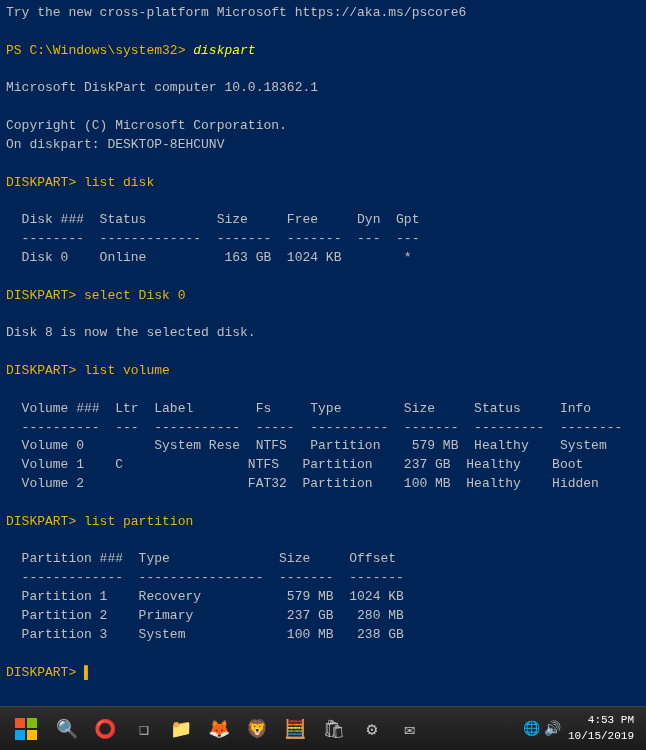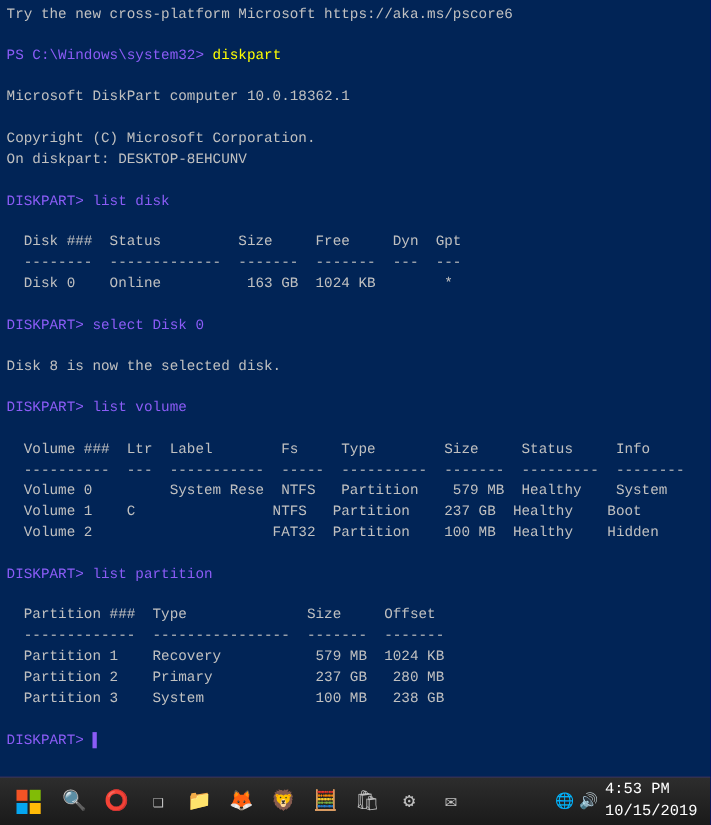--- a/index.html
+++ b/index.html
@@ -74,27 +74,27 @@
     .tray-icons {
       display: flex;
       align-items: center;
       gap: 4px;
     }
     .tray-icon {
       font-size: 14px;
       cursor: pointer;
     }
     .clock {
-      text-align: left;
-      font-size: 14px;
+      text-align: right;
+      font-size: 11px;
       color: #fff;
       line-height: 1.4;
     }
-    .yellow { color: #ffff00; }
-    .white { color: #8b5cf6; margin-top: 24px; }
+    .yellow { color: #ffff00; font-style: italic; }
+    .white { color: #eab308; margin-top: 24px; }
   </style>
 </head>
 <body>
 
 <div class="terminal" id="terminal-content"><span>Try the new cross-platform Microsoft https://aka.ms/pscore6</span>
 <span></span>
 <span class="white">PS C:\Windows\system32&gt; </span><span class="yellow">diskpart</span>
 <span></span>
 <span>Microsoft DiskPart computer 10.0.18362.1</span>
 <span></span>

